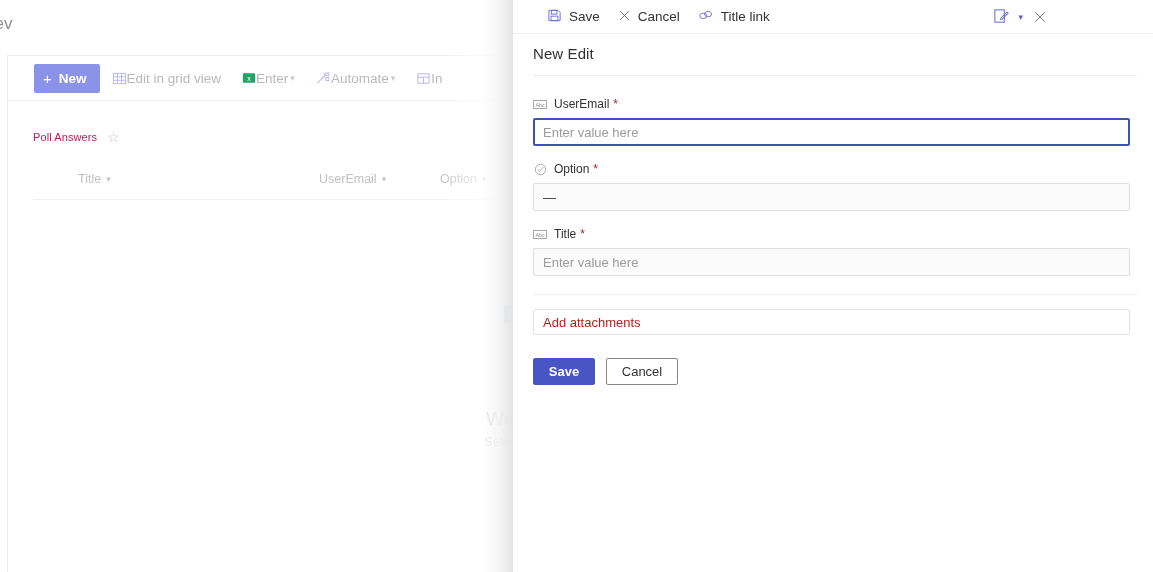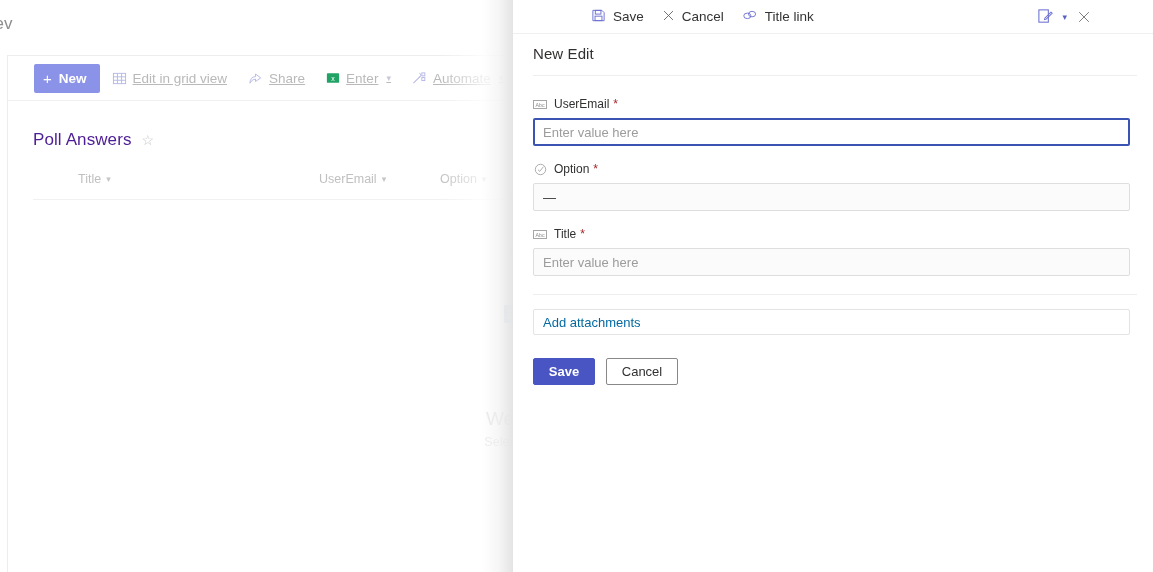--- a/index.html
+++ b/index.html
@@ -91,44 +91,42 @@
     display: flex;
     align-items: center;
     gap: 7px;
     cursor: pointer;
   }
   .new-btn .plus { font-size: 15px; font-weight: 400; line-height: 1; }
 
   .cmd-item {
     display: flex;
     align-items: center;
-    gap: 6px;
     height: 36px;
     padding: 0 9px;
     margin-left: 3px;
     font-size: 13.5px;
     color: #b9b9b9;
     white-space: nowrap;
     cursor: pointer;
-    text-decoration: underline;
   }
   .cmd-item svg { display: block; }
   .cmd-chev { font-size: 9px; color: #c8c8d8; margin-left: 2px; }
 
   .list-title-row {
     position: absolute;
     left: 33px;
     top: 130px;
     display: flex;
     align-items: center;
     gap: 10px;
   }
   .list-title {
-    font-size: 17px;
-    color: #4c1d95;
+    font-size: 11px;
+    color: #be185d;
     letter-spacing: .1px;
   }
   .star-icon { color: #c6c6c6; font-size: 14px; line-height: 1; }
 
   .col-headers {
     position: absolute;
     left: 33px;
     top: 172px;
     width: 567px;
     height: 25px;
@@ -216,21 +214,20 @@
   }
 
   
   .panel {
     position: absolute;
     left: 513px;
     top: 0;
     width: 552px;
     height: 572px;
     background: #ffffff;
-    padding-left: 44px;
   }
 
   .panel-toolbar {
     position: relative;
     height: 33px;
     display: flex;
     align-items: center;
     padding-left: 28px;
   }
   .tb-item {
@@ -346,21 +343,21 @@
     height: 26px;
     border: 1px solid #e3e3e3;
     border-radius: 2px;
     background: #ffffff;
     display: flex;
     align-items: center;
     padding: 0 9px;
   }
   .attach-link {
     font-size: 13px;
-    color: #0369a1;
+    color: #b91c1c;
     cursor: pointer;
   }
 
   .btn-row {
     display: flex;
     gap: 11px;
     margin-top: 23px;
   }
   .btn-primary {
     width: 62px;
@@ -410,28 +407,20 @@
               <rect x="1.5" y="2.5" width="13" height="11" fill="none" stroke="#b5b7e4" stroke-width="1"></rect>
               <line x1="1.5" y1="6.2" x2="14.5" y2="6.2" stroke="#b5b7e4" stroke-width="1"></line>
               <line x1="1.5" y1="9.9" x2="14.5" y2="9.9" stroke="#b5b7e4" stroke-width="1"></line>
               <line x1="5.8" y1="2.5" x2="5.8" y2="13.5" stroke="#b5b7e4" stroke-width="1"></line>
               <line x1="10.2" y1="2.5" x2="10.2" y2="13.5" stroke="#b5b7e4" stroke-width="1"></line>
             </svg>
         </span>
         <span>Edit in grid view</span>
       </div>
 
-      <div class="cmd-item">
-        <span>
-          <svg width="15" height="15" viewBox="0 0 16 16">
-              <path d="M2 13 Q2.5 6 8 6 L8 3.2 L13.5 7.4 L8 11.2 L8 8.6 Q4.2 8.6 2 13 Z" fill="none" stroke="#b5b7e4" stroke-width="1"></path>
-            </svg>
-        </span>
-        <span>Share</span>
-      </div>
 
       <div class="cmd-item">
         <span>
           <svg width="14" height="14" viewBox="0 0 16 16">
               <rect x="1" y="2.5" width="14" height="11" rx="1" fill="#21a366"></rect>
               <text x="8" y="11.3" font-size="8" fill="#ffffff" text-anchor="middle" font-family="Liberation Sans, sans-serif">x</text>
             </svg>
         </span>
         <span>Enter</span>
         <span class="cmd-chev">▾</span>

